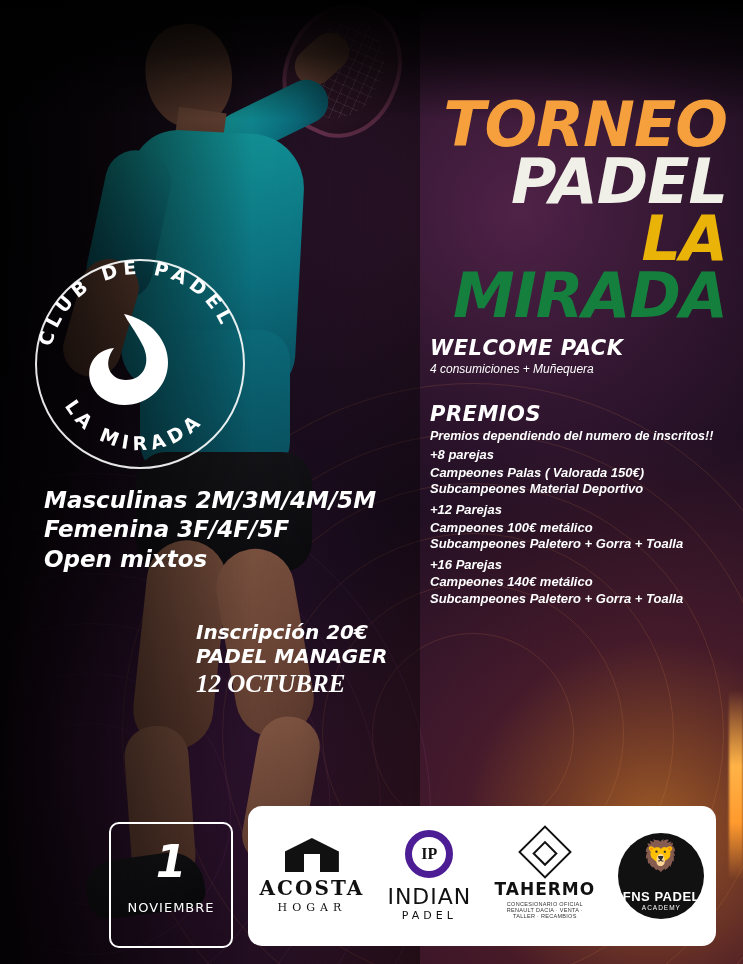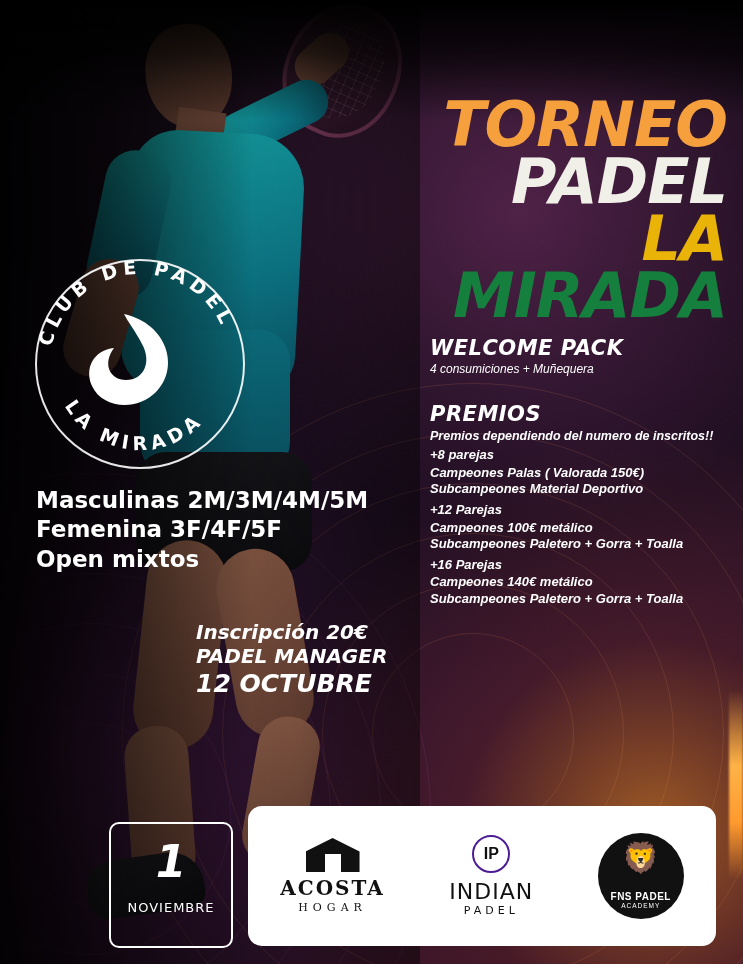--- a/index.html
+++ b/index.html
@@ -94,57 +94,57 @@
   
   .rcol{position:absolute;left:430px;top:336px;width:300px;color:#fff;font-style:italic;}
   .rhead{font-family:"DejaVu Sans",sans-serif;font-weight:bold;font-size:21px;letter-spacing:.5px;}
   .rsub{font-size:12px;margin-top:2px;}
   .rhead2{font-family:"DejaVu Sans",sans-serif;font-weight:bold;font-size:21px;margin-top:26px;letter-spacing:.5px;}
   .rnote{font-size:12.5px;font-weight:bold;margin-top:3px;}
   .prize-group{margin-top:4px;font-size:13px;line-height:1.28;font-weight:bold;}
   .prize-group .g-title{margin-bottom:1px;}
 
   
-  .cats{position:absolute;left:36px;top:486px;width:360px;color:#fff;
+  .cats{position:absolute;left:44px;top:486px;width:360px;color:#fff;font-style:italic;
         font-family:"DejaVu Sans",sans-serif;font-weight:bold;font-size:23px;line-height:1.28;}
 
   
   .insc{position:absolute;left:196px;top:620px;width:230px;color:#fff;font-style:italic;
         font-family:"DejaVu Sans",sans-serif;font-weight:bold;line-height:1.22;}
   .insc .l1{font-size:20px;}
   .insc .l2{font-size:20px;}
-  .insc .l3{font-size:25px;}
+  .insc .l3{font-size:25px;font-family:Liberation Serif, serif;}
 
   
   .datebox{position:absolute;left:109px;top:822px;width:120px;height:122px;
            border:2px solid #fff;border-radius:10px;color:#fff;text-align:center;}
   .datebox .d{font-family:"DejaVu Sans",sans-serif;font-style:italic;font-weight:bold;font-size:44px;margin-top:16px;line-height:1;}
   .datebox .m{font-family:"DejaVu Sans",sans-serif;font-size:13px;letter-spacing:1px;margin-top:16px;}
 
   
   .sponsors{position:absolute;left:248px;top:806px;width:468px;height:140px;
             background:#fff;border-radius:14px;display:flex;align-items:center;justify-content:space-around;}
   .sp{display:flex;flex-direction:column;align-items:center;justify-content:center;color:#111;}
   .sp-acosta .house{width:54px;height:34px;background:#111;
       clip-path:polygon(50% 0,100% 40%,100% 100%,0 100%,0 40%);position:relative;}
   .sp-acosta .house:after{content:"";position:absolute;left:19px;top:16px;width:16px;height:18px;background:#fff;}
   .sp-acosta .nm{font-family:"DejaVu Serif",serif;font-weight:bold;font-size:20px;letter-spacing:2px;margin-top:4px;}
   .sp-acosta .sub{font-family:"DejaVu Serif",serif;font-size:11px;letter-spacing:5px;margin-top:1px;}
-  .sp-indian .circ{width:34px;height:34px;border:2px solid #4c1d95;border-radius:50%;
-      display:flex;align-items:center;justify-content:center;font-family:Liberation Sans, sans-serif;font-weight:bold;font-size:16px;}
+  .sp-indian .circ{width:34px;height:34px;border:7px solid #4c1d95;border-radius:50%;
+      display:flex;align-items:center;justify-content:center;font-family:Liberation Serif, serif;font-weight:bold;font-size:16px;}
   .sp-indian .nm{font-family:"DejaVu Sans",sans-serif;font-weight:normal;font-size:22px;letter-spacing:1px;margin-top:6px;}
   .sp-indian .sub{font-family:"DejaVu Sans",sans-serif;font-size:11px;letter-spacing:4px;}
   .sp-tahermo .dia{width:34px;height:34px;border:2px solid #111;transform:rotate(45deg);margin-bottom:8px;position:relative;}
   .sp-tahermo .dia:after{content:"";position:absolute;left:9px;top:9px;width:14px;height:14px;border:2px solid #111;}
   .sp-tahermo .nm{font-family:"DejaVu Sans",sans-serif;font-weight:bold;font-size:17px;letter-spacing:1px;}
   .sp-tahermo .sub{font-size:5.5px;letter-spacing:.3px;color:#333;margin-top:2px;text-align:center;width:96px;}
   .sp-fns .badge{width:86px;height:86px;border-radius:50%;background:#111;color:#fff;
       display:flex;flex-direction:column;align-items:center;justify-content:center;}
   .sp-fns .lion{font-size:30px;line-height:1;}
-  .sp-fns .nm{font-size:10px;font-weight:bold;letter-spacing:.5px;margin-top:18px;text-align:center;}
+  .sp-fns .nm{font-size:13px;font-weight:bold;letter-spacing:.5px;margin-top:18px;text-align:center;}
   .sp-fns .sub{font-size:6.5px;letter-spacing:1px;}
 </style>
 </head>
 <body>
 
 <div id="poster">
 
   <div class="bg-base"></div>
 
   <div class="rings">
@@ -260,20 +260,25 @@
       <div class="nm">ACOSTA</div>
       <div class="sub">HOGAR</div>
     </div>
 
     <div class="sp sp-indian">
       <div class="circ">IP</div>
       <div class="nm">INDIAN</div>
       <div class="sub">PADEL</div>
     </div>
 
+    <div class="sp sp-tahermo">
+      <div class="dia"></div>
+      <div class="nm">TAHERMO</div>
+      <div class="sub">CONCESIONARIO OFICIAL RENAULT DACIA · VENTA · TALLER · RECAMBIOS</div>
+    </div>
 
     <div class="sp sp-fns">
       <div class="badge">
         <div class="lion">🦁</div>
         <div class="nm">FNS PADEL</div>
         <div class="sub">ACADEMY</div>
       </div>
     </div>
 
   </div>

